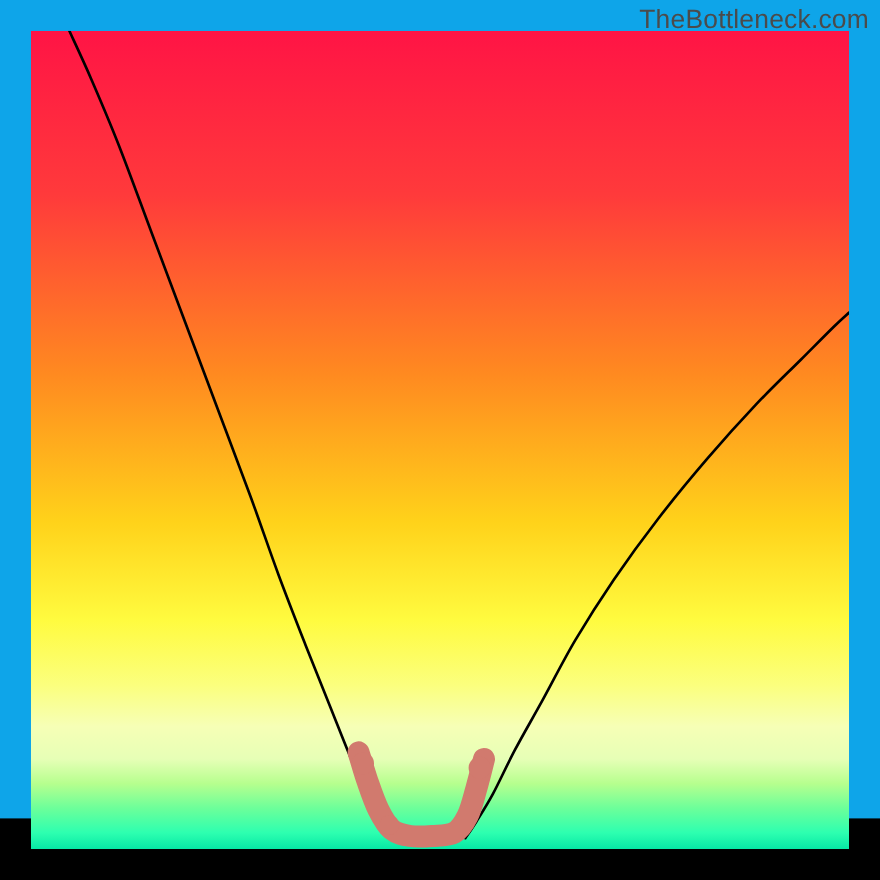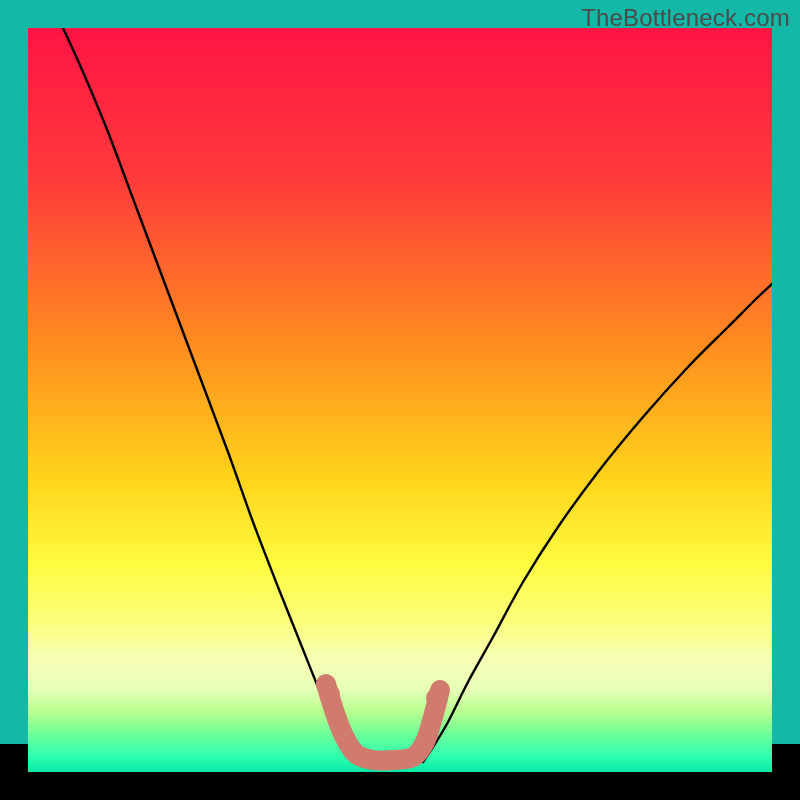--- a/index.html
+++ b/index.html
@@ -8,21 +8,21 @@
     width: 800px;
     height: 800px;
     background: #000;
     overflow: hidden;
     font-family: Arial, Helvetica, sans-serif;
   }
   .frame {
     position: absolute;
     left: 0; top: 0;
     width: 800px; height: 744px;
-    background: #14b8a6;
+    background: #0ea5e9;
   }
   .plot {
     position: absolute;
     left: 28px;
     top: 28px;
     width: 744px;
     height: 744px;
     overflow: hidden;
   }
   .watermark {

